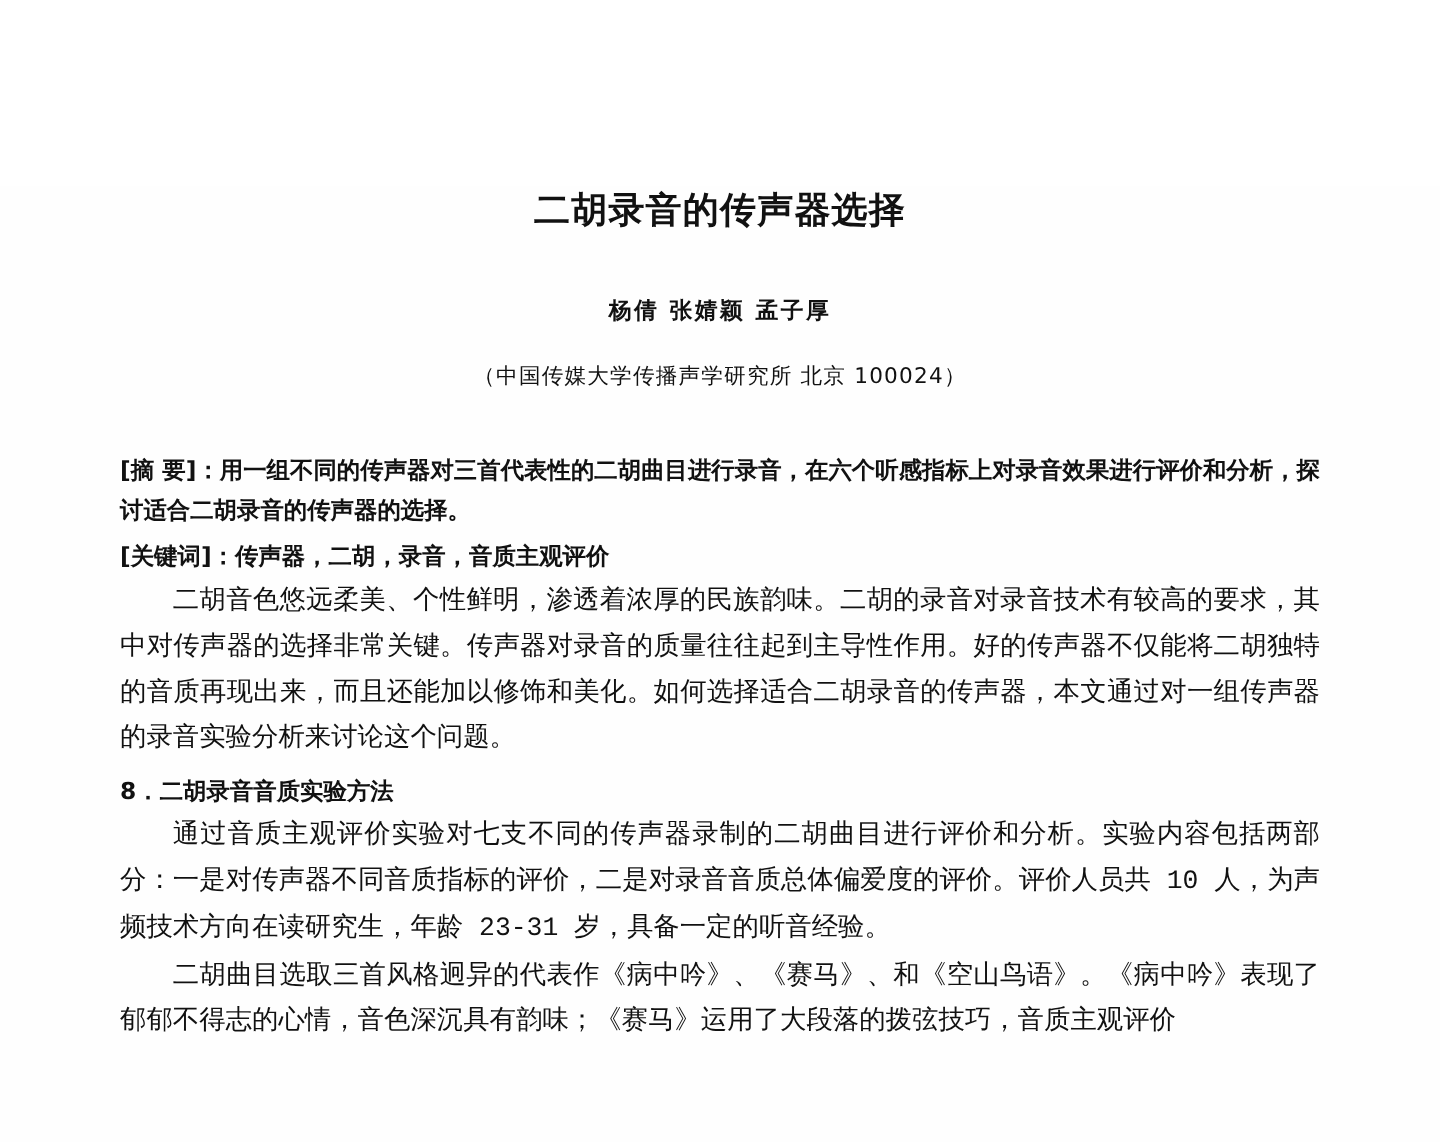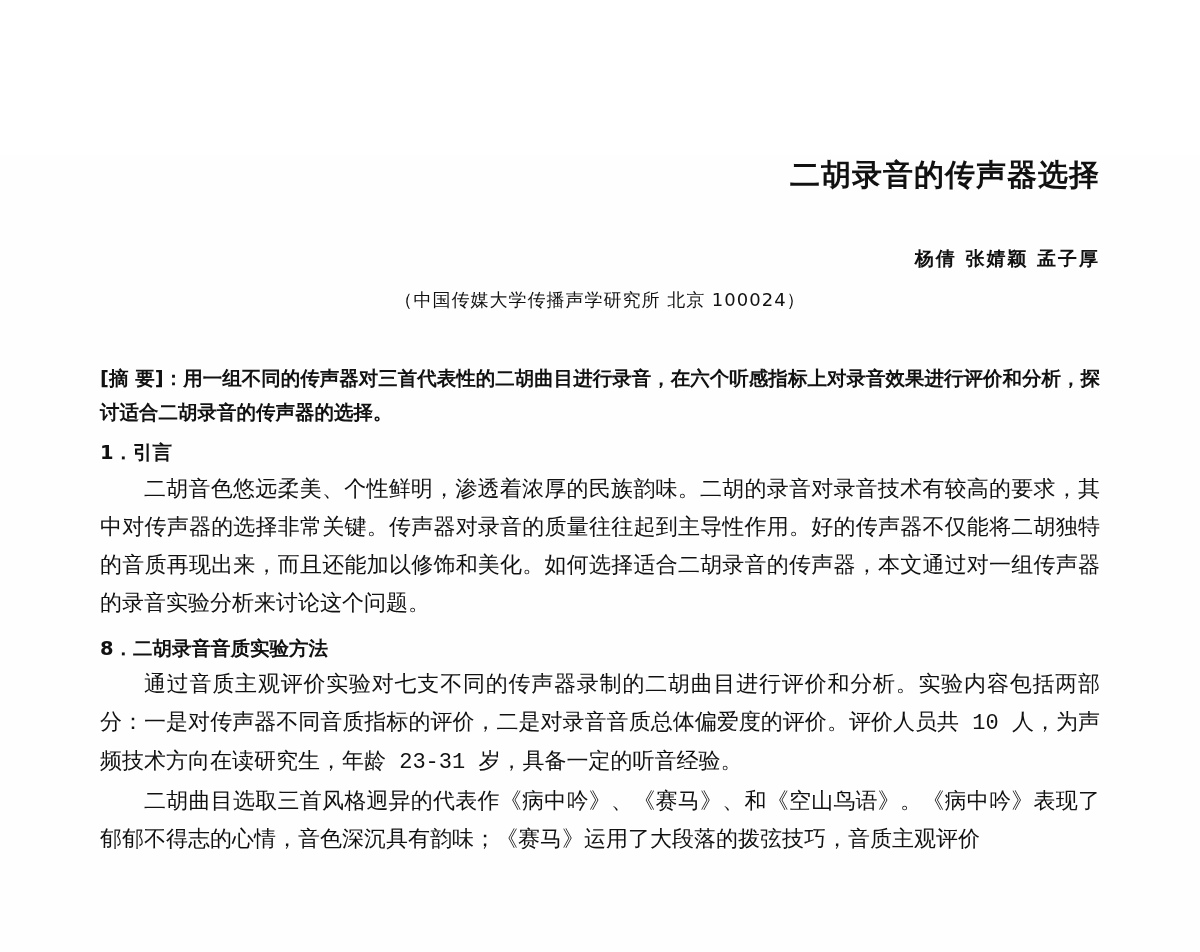--- a/index.html
+++ b/index.html
@@ -17,36 +17,36 @@
   .page {
     position: relative;
     width: 1200px;
     height: 952px;
     background: #fefefe;
     box-sizing: border-box;
     padding: 0 100px;
   }
   .title {
     margin-top: 155px;
-    text-align: right;
+    text-align: center;
     font-size: 30px;
     font-weight: bold;
     letter-spacing: 1px;
     font-family: "DejaVu Sans", "Liberation Sans", sans-serif;
   }
   .authors {
     margin-top: 50px;
-    text-align: right;
+    text-align: center;
     font-size: 19px;
     font-weight: bold;
     letter-spacing: 2px;
     font-family: "DejaVu Sans", "Liberation Sans", sans-serif;
   }
   .affiliation {
-    margin-top: 16px;
+    margin-top: 29px;
     text-align: center;
     font-size: 18px;
     letter-spacing: 1px;
     font-family: "DejaVu Sans", "Liberation Sans", sans-serif;
   }
   .abstract-block {
     margin-top: 50px;
   }
   .abstract {
     font-size: 19.5px;
@@ -90,24 +90,24 @@
 <div class="page">
 
   <div class="title">二胡录音的传声器选择</div>
 
   <div class="authors">杨倩  张婧颖  孟子厚</div>
 
   <div class="affiliation">（中国传媒大学传播声学研究所  北京  100024）</div>
 
   <div class="abstract-block">
     <div class="abstract">[摘 要]：用一组不同的传声器对三首代表性的二胡曲目进行录音，在六个听感指标上对录音效果进行评价和分析，探讨适合二胡录音的传声器的选择。</div>
+    <div class="keywords">[关键词]：传声器，二胡，录音，音质主观评价</div>
   </div>
 
   <div>
-    <div class="section-heading">1．引言</div>
     <p class="para">二胡音色悠远柔美、个性鲜明，渗透着浓厚的民族韵味。二胡的录音对录音技术有较高的要求，其中对传声器的选择非常关键。传声器对录音的质量往往起到主导性作用。好的传声器不仅能将二胡独特的音质再现出来，而且还能加以修饰和美化。如何选择适合二胡录音的传声器，本文通过对一组传声器的录音实验分析来讨论这个问题。</p>
   </div>
 
   <div>
     <div class="section-heading">8．二胡录音音质实验方法</div>
     <p class="para">通过音质主观评价实验对七支不同的传声器录制的二胡曲目进行评价和分析。实验内容包括两部分：一是对传声器不同音质指标的评价，二是对录音音质总体偏爱度的评价。评价人员共 10 人，为声频技术方向在读研究生，年龄 23-31 岁，具备一定的听音经验。</p>
     <p class="para clipped">二胡曲目选取三首风格迥异的代表作《病中吟》、《赛马》、和《空山鸟语》。《病中吟》表现了郁郁不得志的心情，音色深沉具有韵味；《赛马》运用了大段落的拨弦技巧，音质主观评价</p>
   </div>
 
 </div>

